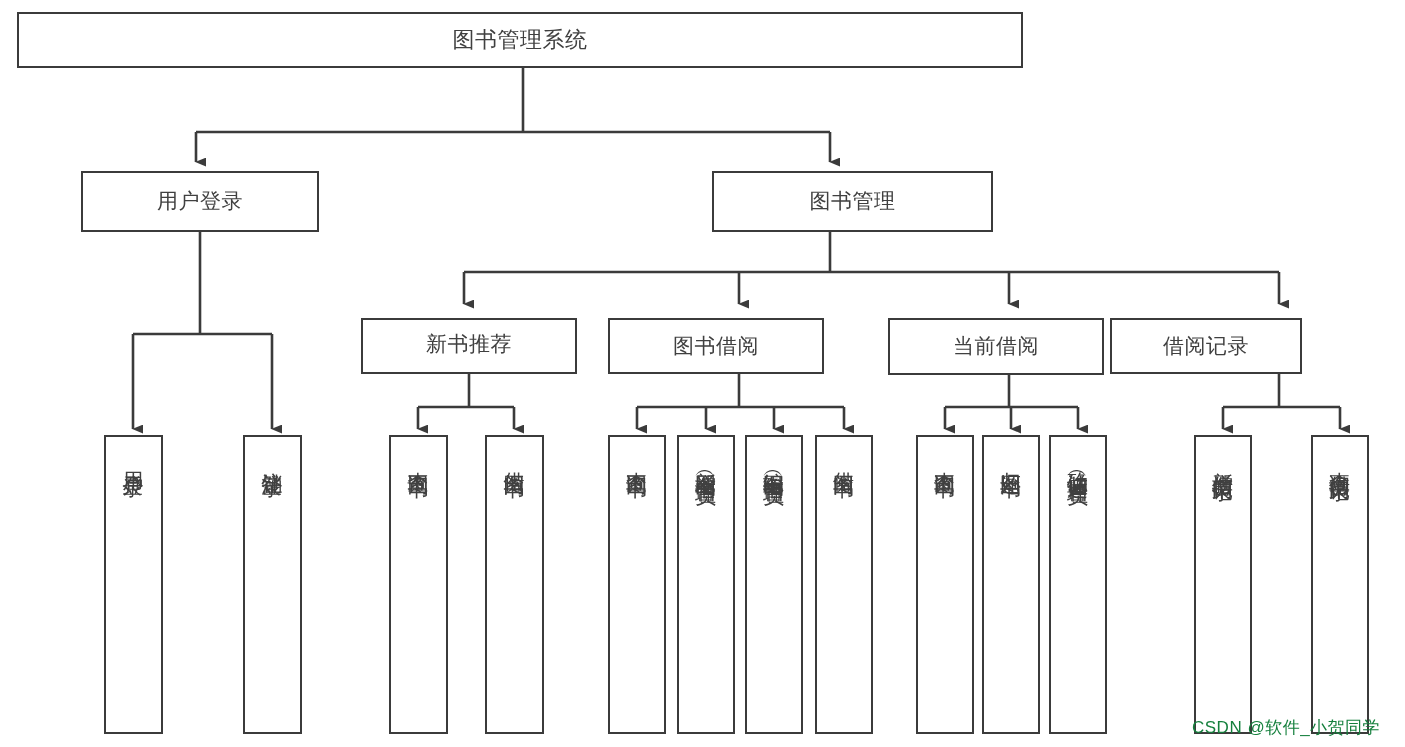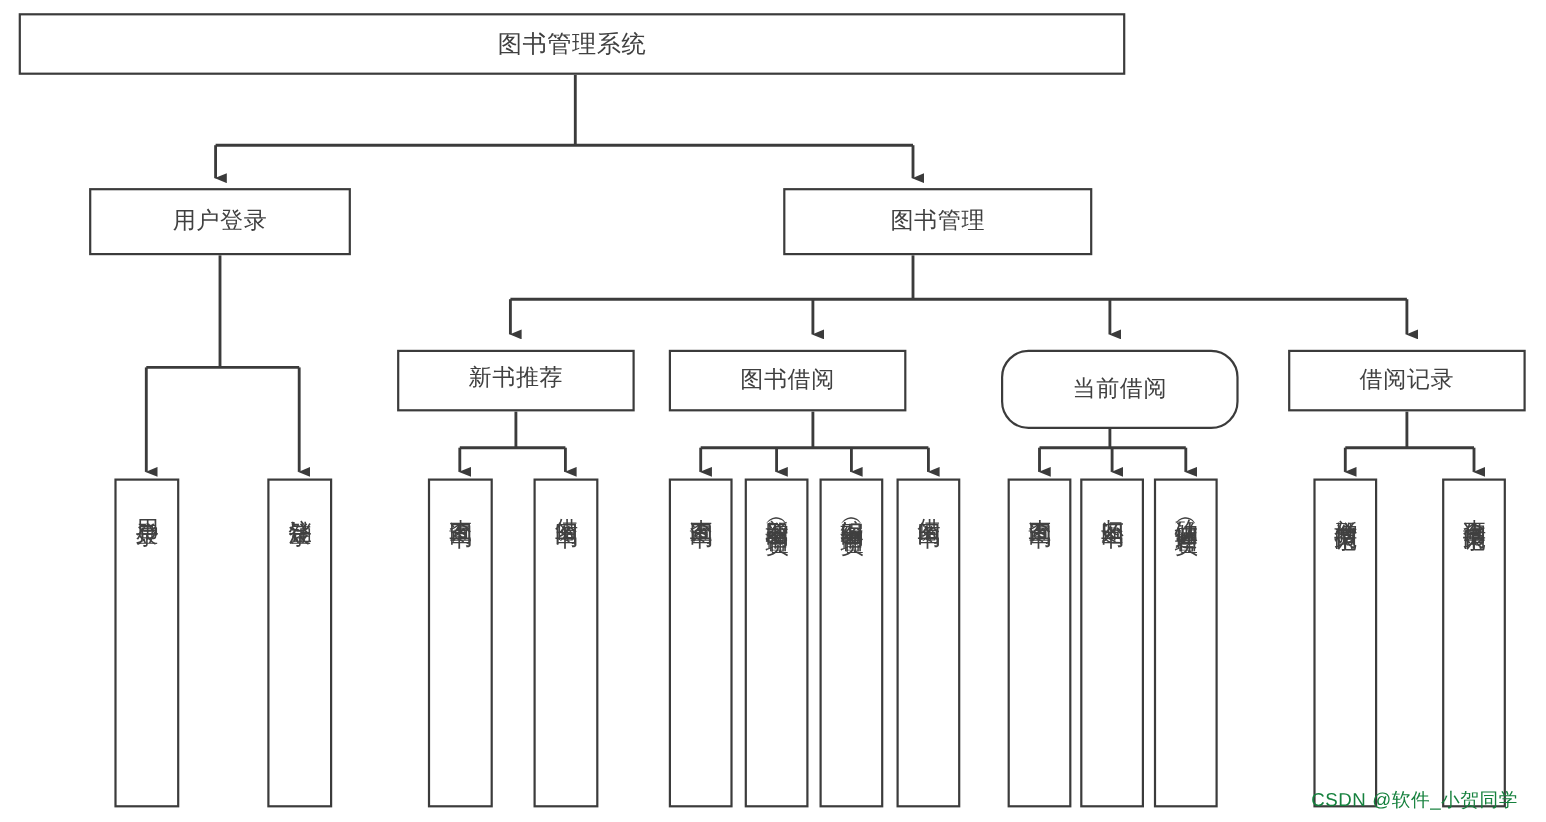--- a/index.html
+++ b/index.html
@@ -140,24 +140,24 @@
   <div class="node horiz" style="left:712px; top:171px; width:281px; height:61px;">
     <span class="node-label">图书管理</span>
   </div>
 
   <div class="node horiz" style="left:361px; top:318px; width:216px; height:56px;font-family:Liberation Mono, monospace;">
     <span class="node-label">新书推荐</span>
   </div>
   <div class="node horiz" style="left:608px; top:318px; width:216px; height:56px;">
     <span class="node-label">图书借阅</span>
   </div>
-  <div class="node horiz" style="left:910px; top:318px; width:216px; height:72px;border-radius:25px;">
+  <div class="node horiz" style="left:888px; top:318px; width:216px; height:57px;">
     <span class="node-label">当前借阅</span>
   </div>
-  <div class="node horiz" style="left:1171px; top:318px; width:216px; height:56px;">
+  <div class="node horiz" style="left:1110px; top:318px; width:192px; height:56px;">
     <span class="node-label">借阅记录</span>
   </div>
 
   <div class="node vert" style="left:104px; top:435px; width:59px; height:299px;">
     <span class="node-label">用户登录</span>
   </div>
   <div class="node vert" style="left:243px; top:435px; width:59px; height:299px;">
     <span class="node-label">注销登录</span>
   </div>
 

